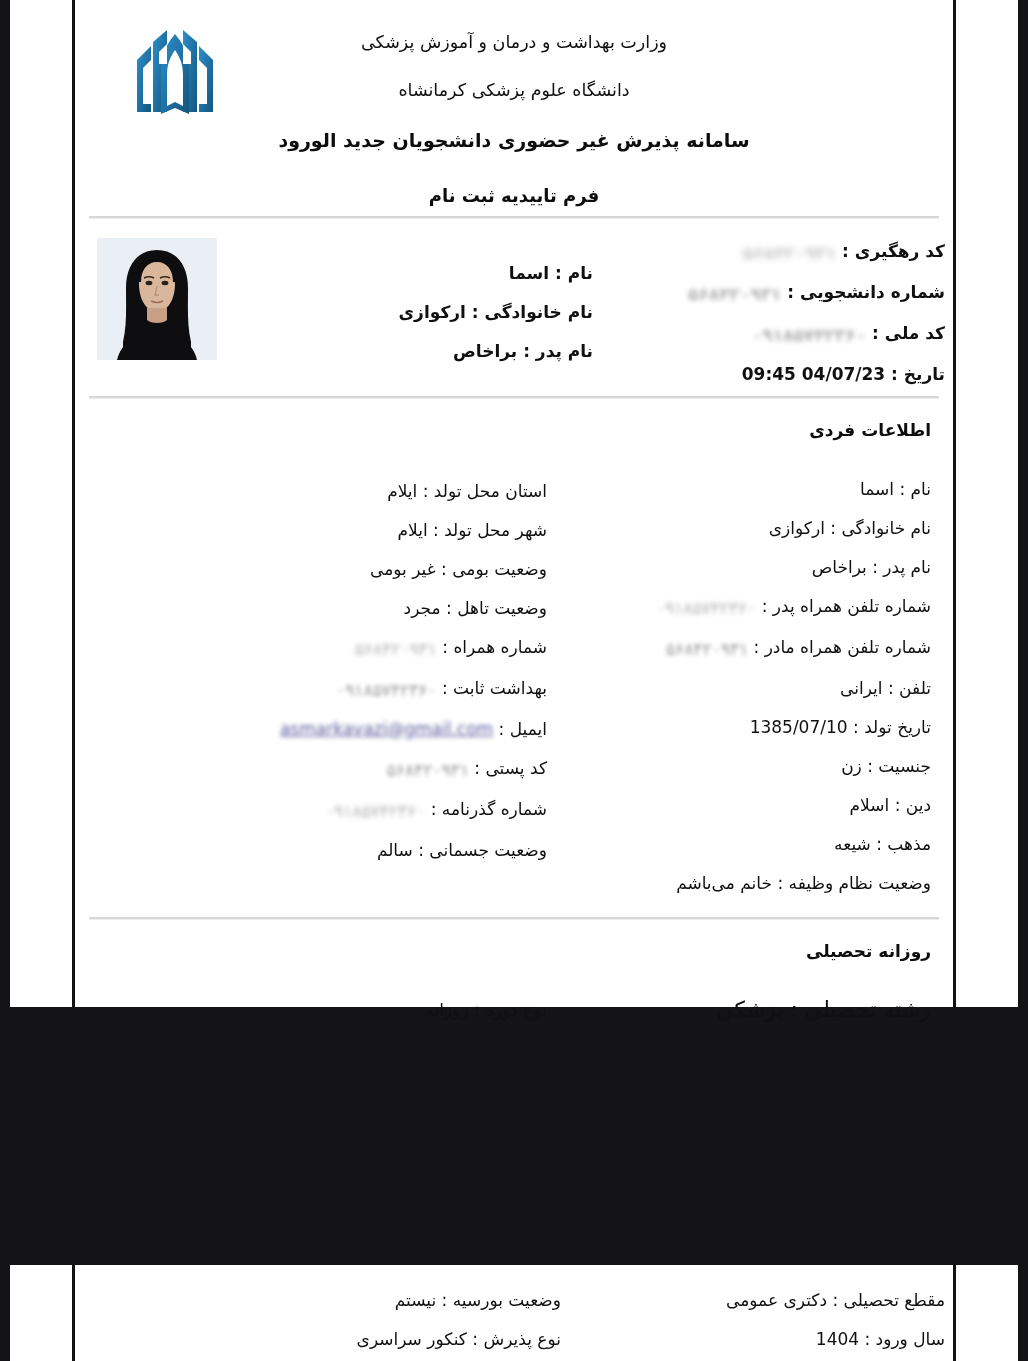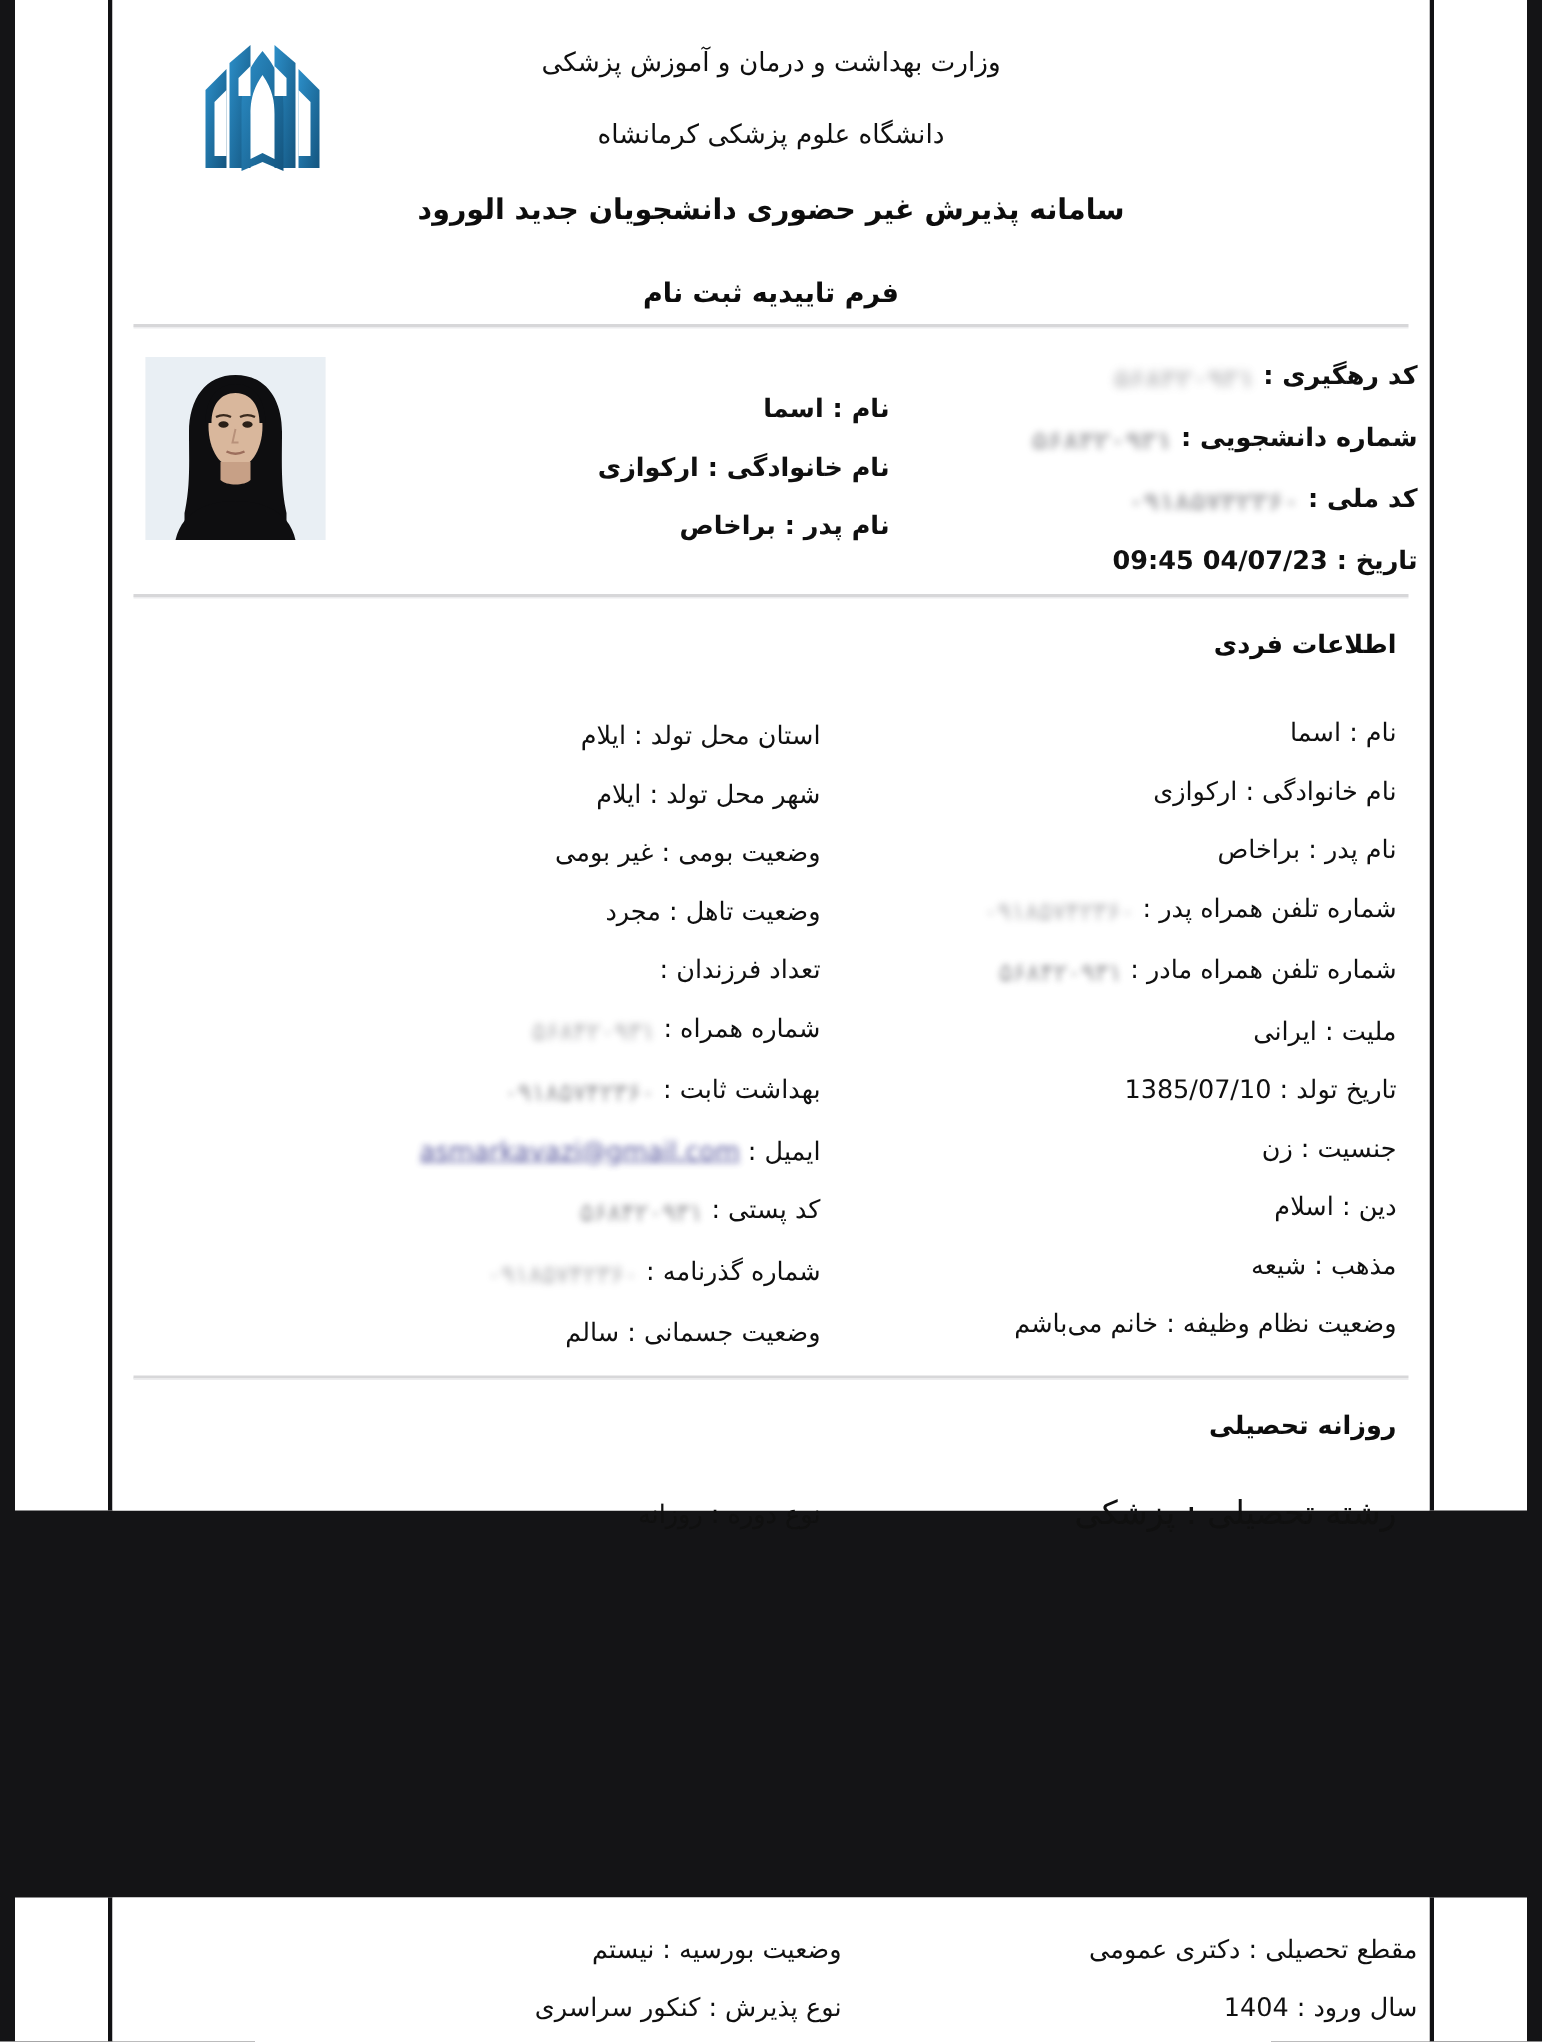--- a/index.html
+++ b/index.html
@@ -260,33 +260,32 @@
     <div class="section">
       <div class="sec-title fa">اطلاعات فردی</div>
 
       <div class="cols" id="personal-cols" style="height: 437px;">
         <div class="col-r" id="personal-right">
             <div class="row fa"><span class="lbl">نام :</span> <span class="val">اسما</span></div>
             <div class="row fa"><span class="lbl">نام خانوادگی :</span> <span class="val">ارکوازی</span></div>
             <div class="row fa"><span class="lbl">نام پدر :</span> <span class="val">براخاص</span></div>
             <div class="row fa"><span class="lbl">شماره تلفن همراه پدر :</span> <span class="redacted wide">۰۹۱۸۵۷۴۲۳۶۰</span></div>
             <div class="row fa"><span class="lbl">شماره تلفن همراه مادر :</span> <span class="redacted">۵۶۸۴۲۰۹۳۱</span></div>
-            <div class="row fa"><span class="lbl">ملیت :</span> <span class="val">ایرانی</span></div>
+            <div class="row fa"><span class="lbl">تلفن :</span> <span class="val">ایرانی</span></div>
             <div class="row fa"><span class="lbl">تاریخ تولد :</span> <span class="val">1385/07/10</span></div>
             <div class="row fa"><span class="lbl">جنسیت :</span> <span class="val">زن</span></div>
             <div class="row fa"><span class="lbl">دین :</span> <span class="val">اسلام</span></div>
             <div class="row fa"><span class="lbl">مذهب :</span> <span class="val">شیعه</span></div>
             <div class="row fa"><span class="lbl">وضعیت نظام وظیفه :</span> <span class="val">خانم می‌باشم</span></div>
           </div>
         <div class="col-l" id="personal-left">
             <div class="row fa"><span class="lbl">استان محل تولد :</span> <span class="val">ایلام</span></div>
             <div class="row fa"><span class="lbl">شهر محل تولد :</span> <span class="val">ایلام</span></div>
             <div class="row fa"><span class="lbl">وضعیت بومی :</span> <span class="val">غیر بومی</span></div>
             <div class="row fa"><span class="lbl">وضعیت تاهل :</span> <span class="val">مجرد</span></div>
-            <div class="row fa"><span class="lbl">تعداد فرزندان :</span> <span class="val"></span></div>
             <div class="row fa"><span class="lbl">شماره همراه :</span> <span class="redacted wide">۵۶۸۴۲۰۹۳۱</span></div>
             <div class="row fa"><span class="lbl">بهداشت ثابت :</span> <span class="redacted">۰۹۱۸۵۷۴۲۳۶۰</span></div>
             <div class="row fa"><span class="lbl">ایمیل :</span> <span class="mail-link">asmarkavazi@gmail.com</span></div>
             <div class="row fa"><span class="lbl">کد پستی :</span> <span class="redacted">۵۶۸۴۲۰۹۳۱</span></div>
             <div class="row fa"><span class="lbl">شماره گذرنامه :</span> <span class="redacted wide">۰۹۱۸۵۷۴۲۳۶۰</span></div>
             <div class="row fa"><span class="lbl">وضعیت جسمانی :</span> <span class="val">سالم</span></div>
           </div>
         <div class="col-spacer" id="personal-spacer" style="height: 437px; visibility: hidden;"></div>
       </div>
     </div>

